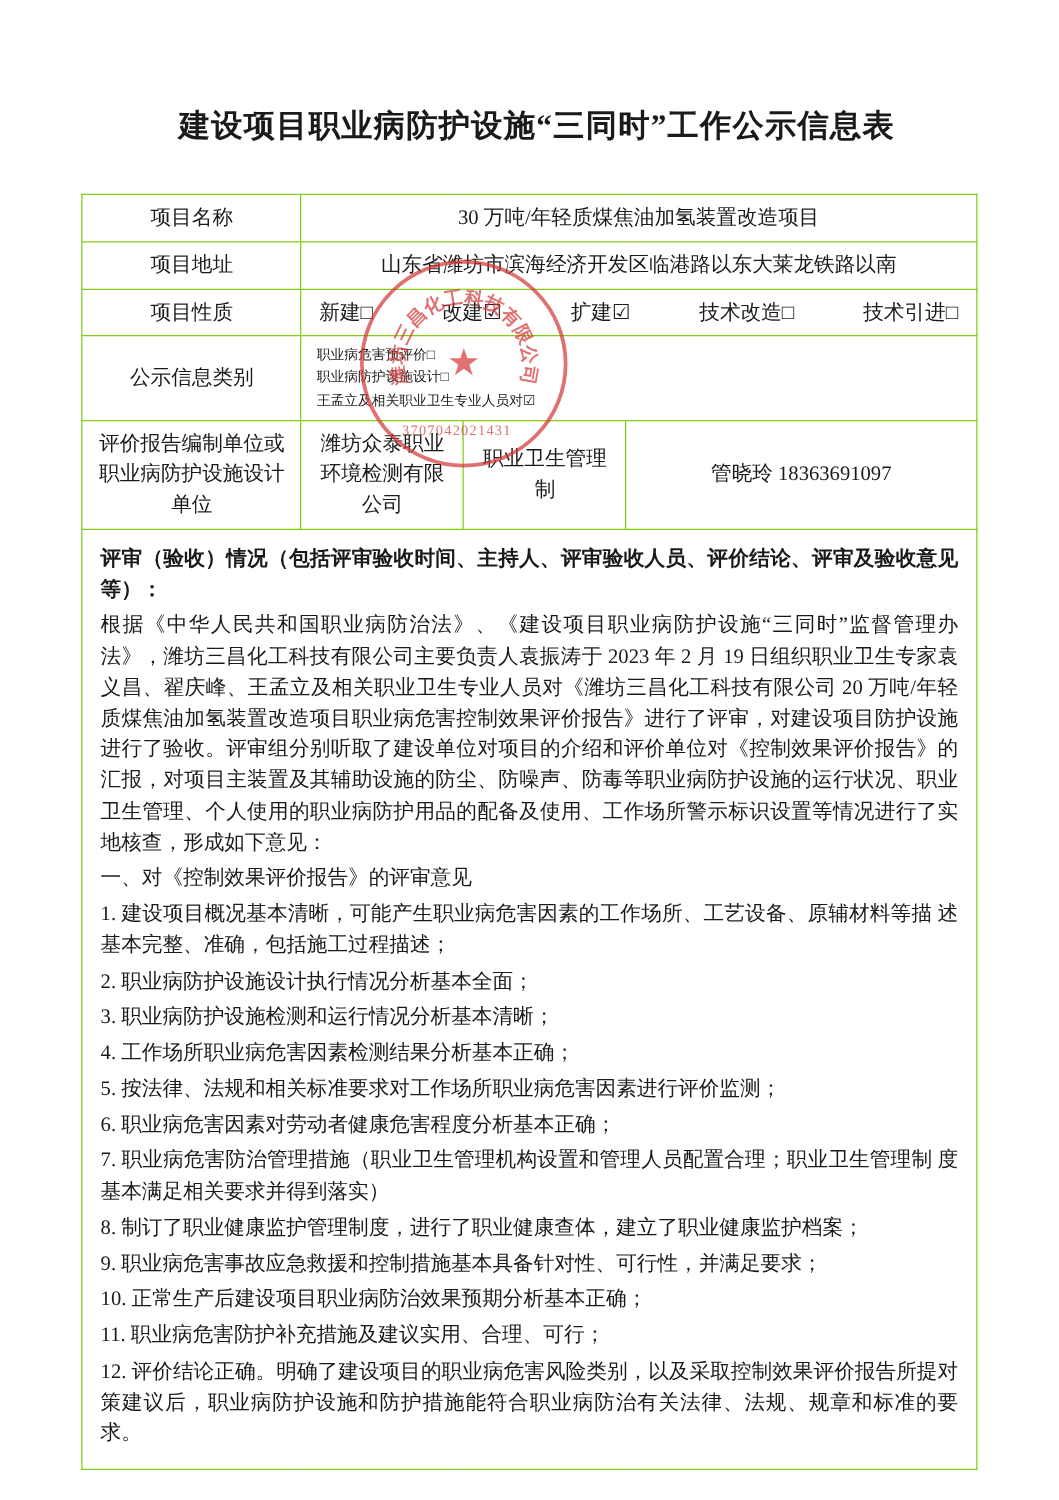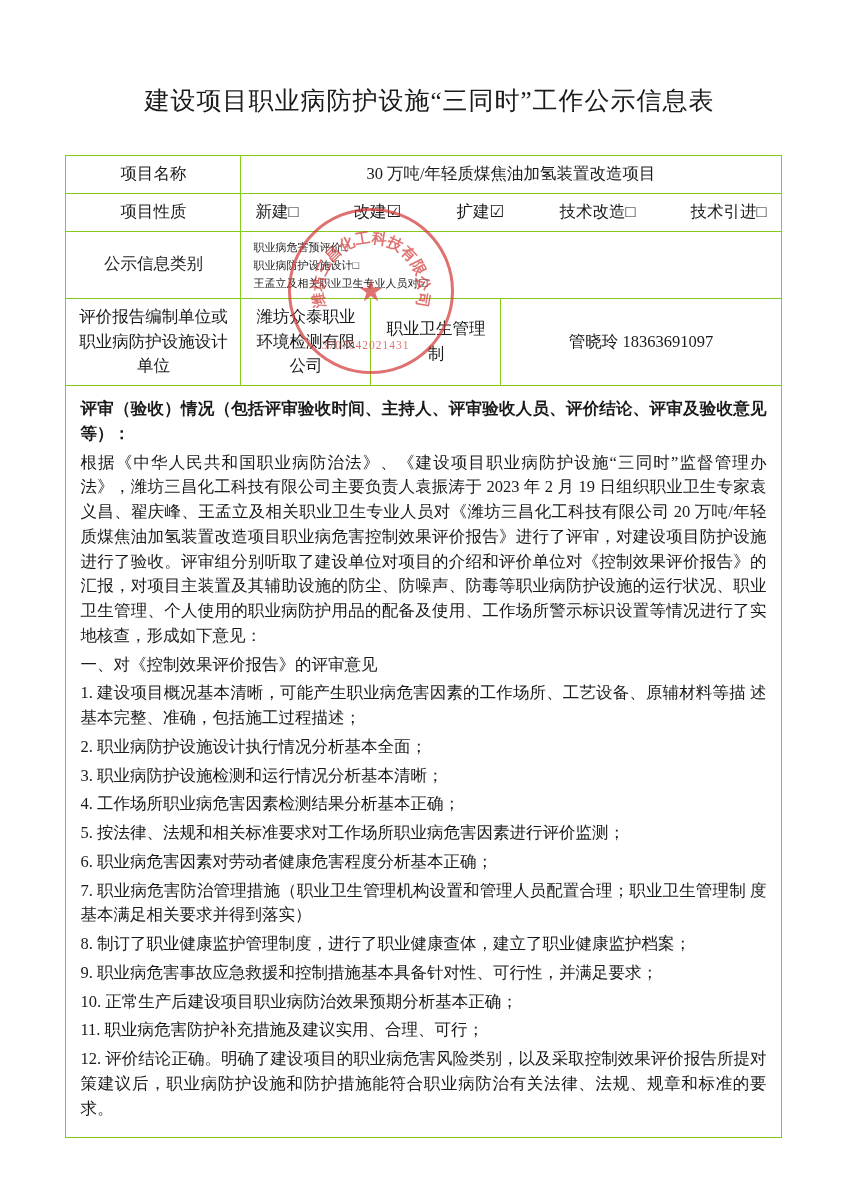--- a/index.html
+++ b/index.html
@@ -18,21 +18,21 @@
   .page {
     position: relative;
     width: 847px;
     height: 1200px;
     box-sizing: border-box;
     padding: 0;
   }
   .doc-title {
     text-align: center;
     font-size: 25px;
-    font-weight: normal;
+    font-weight: bold;
     letter-spacing: 1px;
     margin: 84px 0 0 12px;
     font-family: "Liberation Serif", "DejaVu Serif", serif;
   }
   table.main {
     border-collapse: collapse;
     width: 715px;
     margin: 38px auto 0 auto;
     table-layout: fixed;
   }
@@ -179,20 +179,24 @@
       <col style="width:130px">
       <col style="width:130px">
       <col style="width:280px">
     </colgroup>
     <tbody>
       <tr>
         <td class="label">项目名称</td>
         <td class="val-center" colspan="3">30 万吨/年轻质煤焦油加氢装置改造项目</td>
       </tr>
       <tr>
+        <td class="label">项目地址</td>
+        <td class="val-center" colspan="3">山东省潍坊市滨海经济开发区临港路以东大莱龙铁路以南</td>
+      </tr>
+      <tr>
         <td class="label">项目性质</td>
         <td colspan="3">
           <div class="nature-row">
             <span>新建□</span>
             <span>改建☑</span>
             <span>扩建☑</span>
             <span>技术改造□</span>
             <span>技术引进□</span>
           </div>
         </td>

